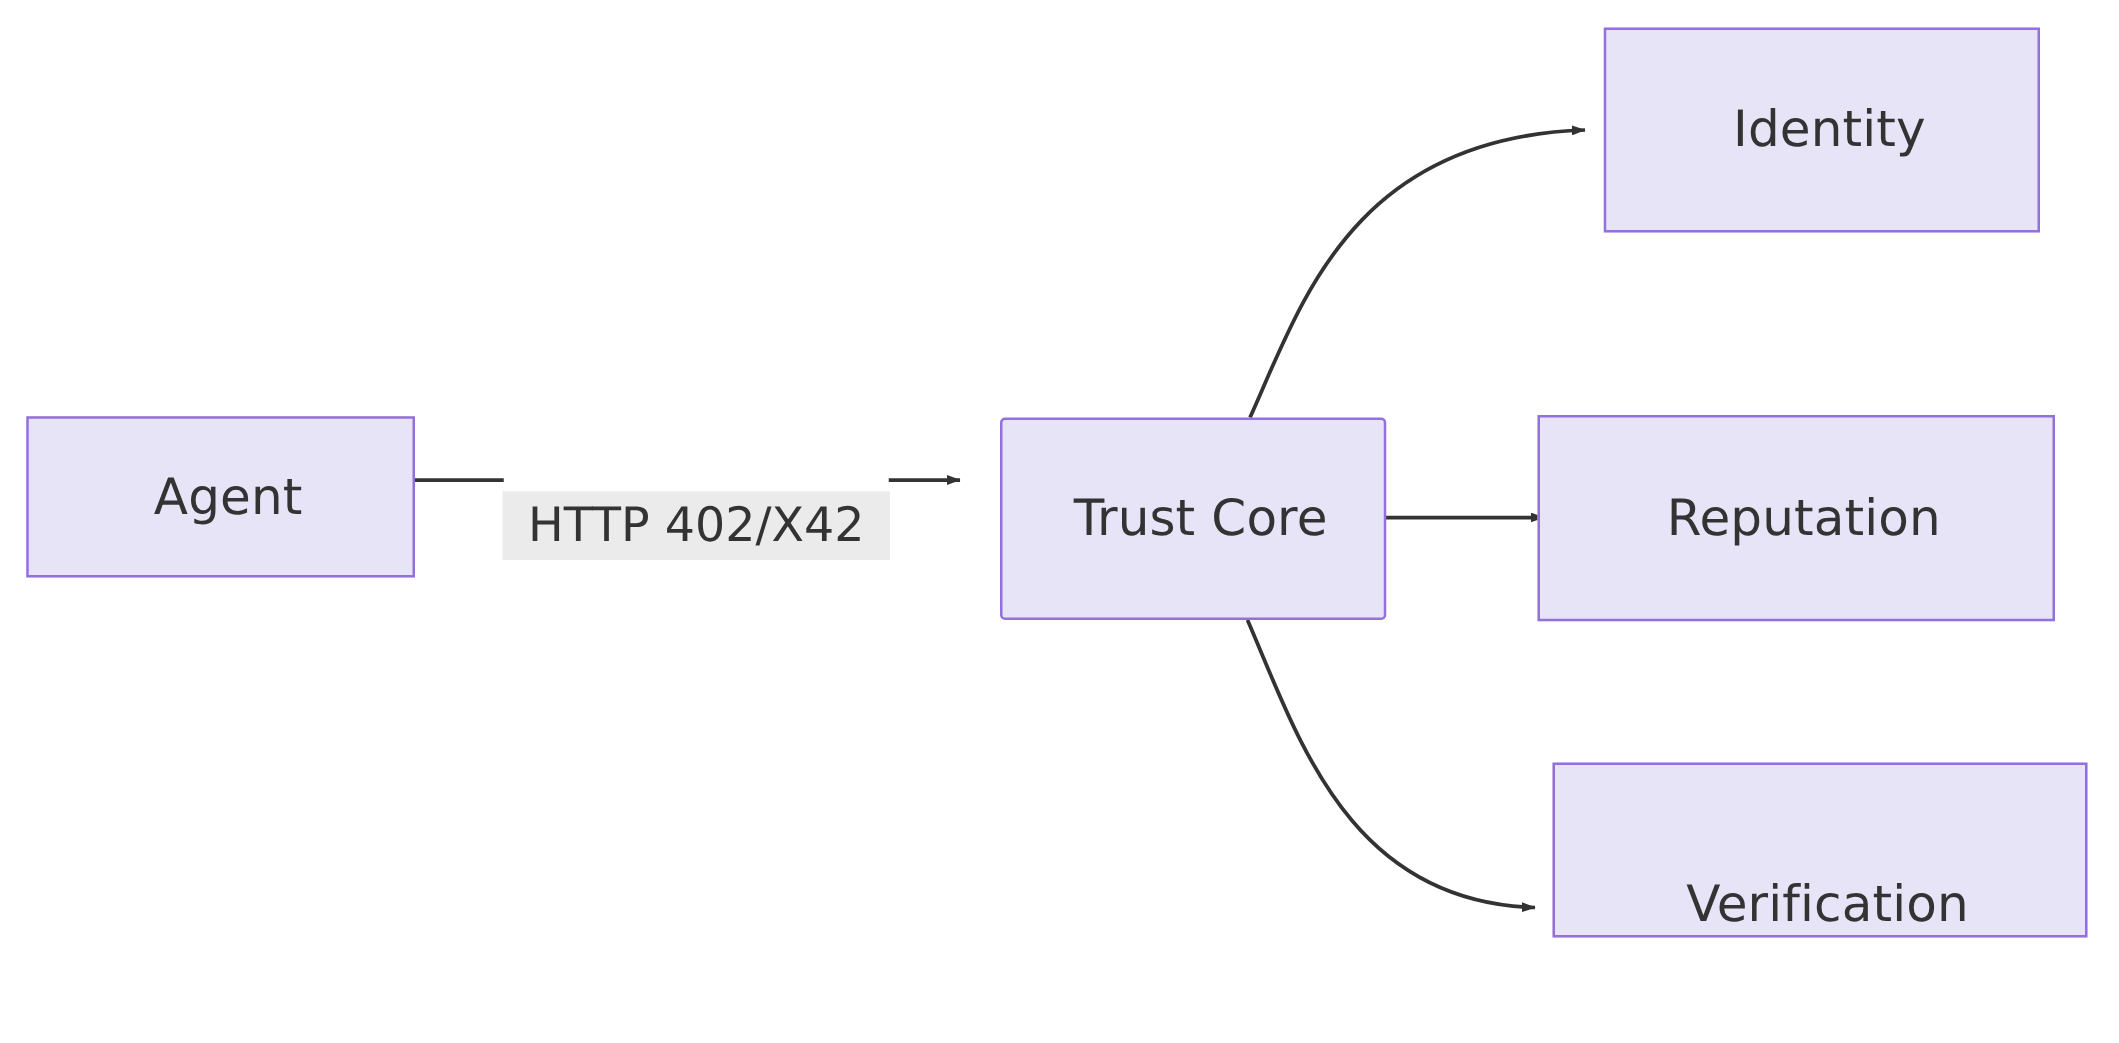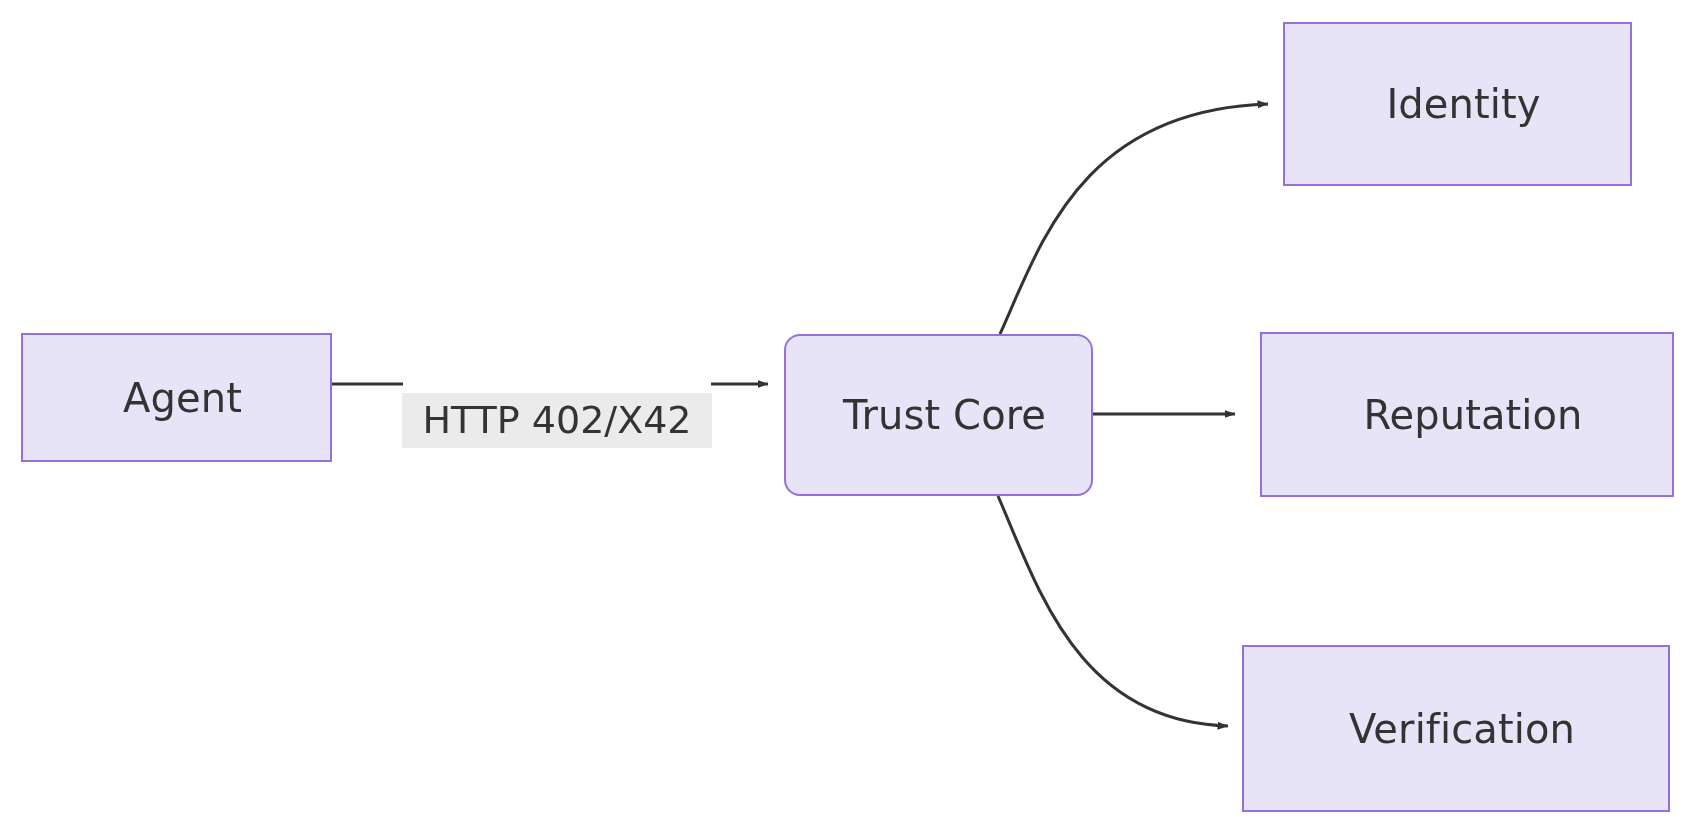--- a/index.html
+++ b/index.html
@@ -32,43 +32,43 @@
     display: flex;
     align-items: center;
     justify-content: center;
     color: #333333;
     font-size: 40px;
     line-height: 1.2;
     letter-spacing: 0.1px;
     white-space: nowrap;
     padding-left: 12px;
   }
-  .node.rounded { border-radius: 16px; }
+  .node.rounded { border-radius: 4px; margin-left: 16px; }
   .node-label { display: block; }
 
   .edge-label {
     position: absolute;
     box-sizing: border-box;
     background: #ebebeb;
     color: #333333;
     font-size: 38px;
     line-height: 1.15;
     white-space: nowrap;
     display: flex;
     align-items: center;
     justify-content: center;
     padding: 2px 4px;
   }
 
   
   #node-agent        { left: 21px;   top: 333px; width: 311px; height: 129px; }
   #node-trust-core   { left: 784px;  top: 334px; width: 309px; height: 162px; }
   #node-identity     { left: 1283px; top: 22px;  width: 349px; height: 164px; }
-  #node-reputation   { left: 1260px; top: 332px; width: 414px; height: 165px; }
-  #node-verification { left: 1242px; top: 645px; width: 428px; height: 167px; }
+  #node-reputation   { left: 1230px; top: 332px; width: 414px; height: 165px; }
+  #node-verification { left: 1242px; top: 610px; width: 428px; height: 140px; align-items: flex-end; }
 
   #edge-label-http   { left: 402px;  top: 357px; width: 310px; height: 55px; margin-top: 36px; }
 </style>
 </head>
 <body>
 
 <div id="diagram-root">
 
   <svg id="edge-layer" viewBox="0 0 1695 834" width="1695" height="834" xmlns="http://www.w3.org/2000/svg">
     <defs>

